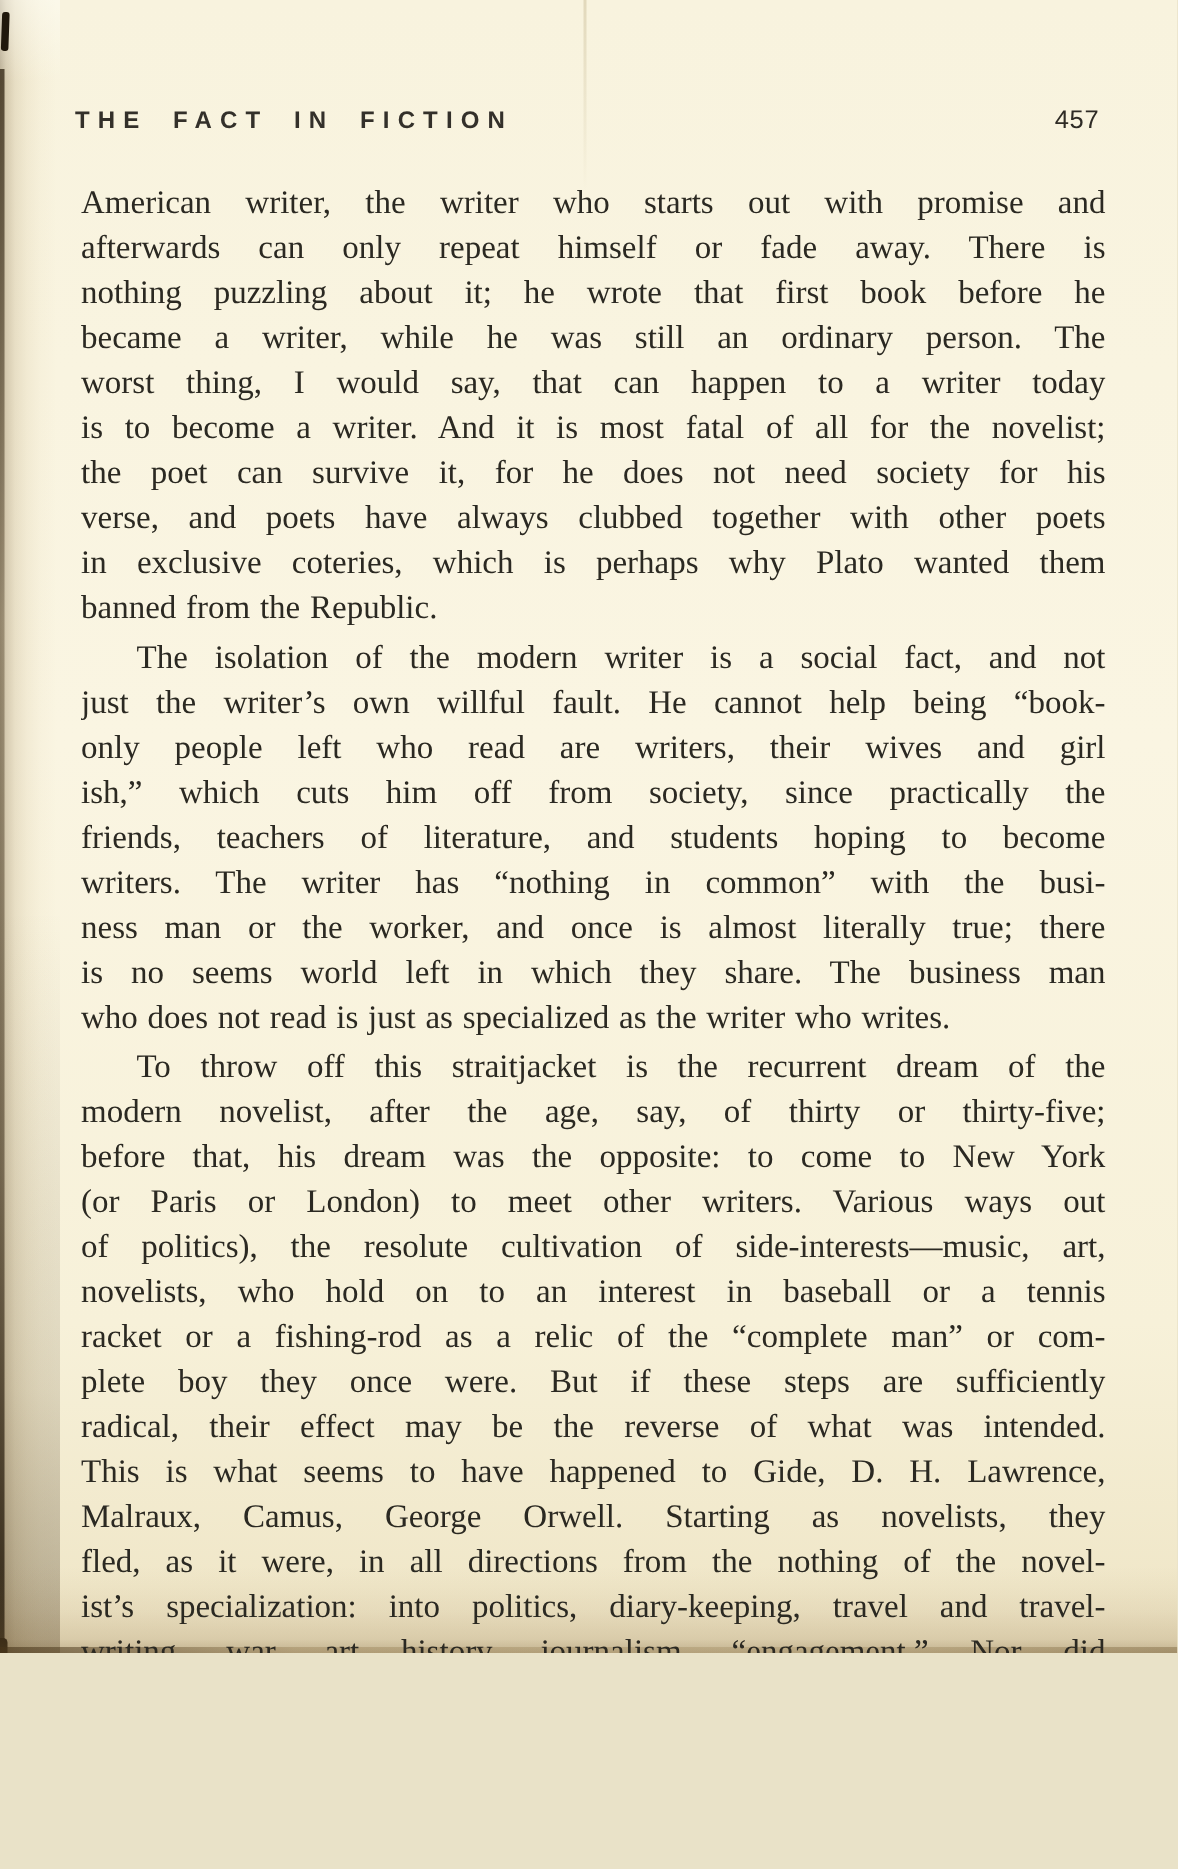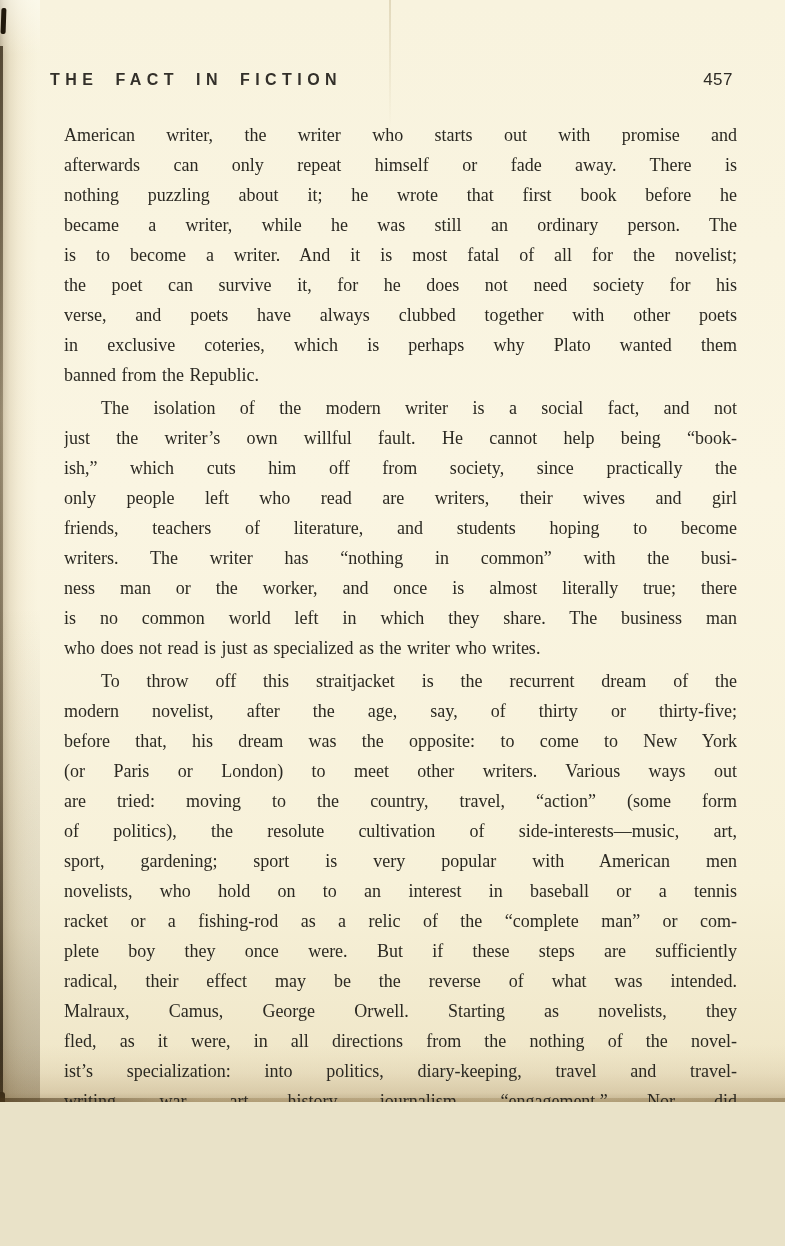--- a/index.html
+++ b/index.html
@@ -94,22 +94,22 @@
   }
   .head-page-number {
     font-family: "Liberation Sans", "DejaVu Sans", sans-serif;
     font-weight: normal;
     font-size: 17px;
     letter-spacing: 0.5px;
     color: #2e2b25;
   }
   
   .text-block {
-    position: absolute; left: 64px; right: 48px; top: 120px;
-    font-size: 18px;
+    position: absolute; left: 54px; right: 48px; top: 120px;
+    font-size: 22px;
     line-height: 30px;
   }
   .para + .para { margin-top: 3px; }
   .line {
     height: 30px;
     overflow: hidden;
     text-align: justify;
     text-align-last: justify;
     word-spacing: 1px;
   }
@@ -135,48 +135,48 @@
     <span class="head-title">THE FACT IN FICTION</span>
     <span class="head-page-number">457</span>
   </header>
 
   <main class="text-block" id="text-block">
       <div class="para">
         <div class="line">American writer, the writer who starts out with promise and</div>
         <div class="line">afterwards can only repeat himself or fade away. There is</div>
         <div class="line">nothing puzzling about it; he wrote that first book before he</div>
         <div class="line">became a writer, while he was still an ordinary person. The</div>
+        <div class="line">worst thing, I would say, that can happen to a writer today</div>
         <div class="line">is to become a writer. And it is most fatal of all for the novelist;</div>
         <div class="line">the poet can survive it, for he does not need society for his</div>
         <div class="line">verse, and poets have always clubbed together with other poets</div>
         <div class="line">in exclusive coteries, which is perhaps why Plato wanted them</div>
         <div class="line no-just">banned from the Republic.</div>
       </div>
       <div class="para indent">
         <div class="line">The isolation of the modern writer is a social fact, and not</div>
         <div class="line">just the writer’s own willful fault. He cannot help being “book-</div>
+        <div class="line">only people left who read are writers, their wives and girl</div>
         <div class="line">ish,” which cuts him off from society, since practically the</div>
-        <div class="line">only people left who read are writers, their wives and girl</div>
         <div class="line">friends, teachers of literature, and students hoping to become</div>
         <div class="line">writers. The writer has “nothing in common” with the busi-</div>
         <div class="line">ness man or the worker, and once is almost literally true; there</div>
-        <div class="line">is no common world left in which they share. The business man</div>
+        <div class="line">is no seems world left in which they share. The business man</div>
         <div class="line no-just">who does not read is just as specialized as the writer who writes.</div>
       </div>
       <div class="para indent">
         <div class="line">To throw off this straitjacket is the recurrent dream of the</div>
         <div class="line">modern novelist, after the age, say, of thirty or thirty-five;</div>
         <div class="line">before that, his dream was the opposite: to come to New York</div>
         <div class="line">(or Paris or London) to meet other writers. Various ways out</div>
-        <div class="line">are tried: moving to the country, travel, “action” (some form</div>
         <div class="line">of politics), the resolute cultivation of side-interests—music, art,</div>
-        <div class="line">sport, gardening; sport is very popular with American men</div>
         <div class="line">novelists, who hold on to an interest in baseball or a tennis</div>
         <div class="line">racket or a fishing-rod as a relic of the “complete man” or com-</div>
         <div class="line">plete boy they once were. But if these steps are sufficiently</div>
         <div class="line">radical, their effect may be the reverse of what was intended.</div>
+        <div class="line">This is what seems to have happened to Gide, D. H. Lawrence,</div>
         <div class="line">Malraux, Camus, George Orwell. Starting as novelists, they</div>
         <div class="line">fled, as it were, in all directions from the nothing of the novel-</div>
         <div class="line">ist’s specialization: into politics, diary-keeping, travel and travel-</div>
         <div class="line">writing, war, art history, journalism, “engagement.” Nor did</div>
       </div>
     </main>
 </div>
 
 </body></html>

